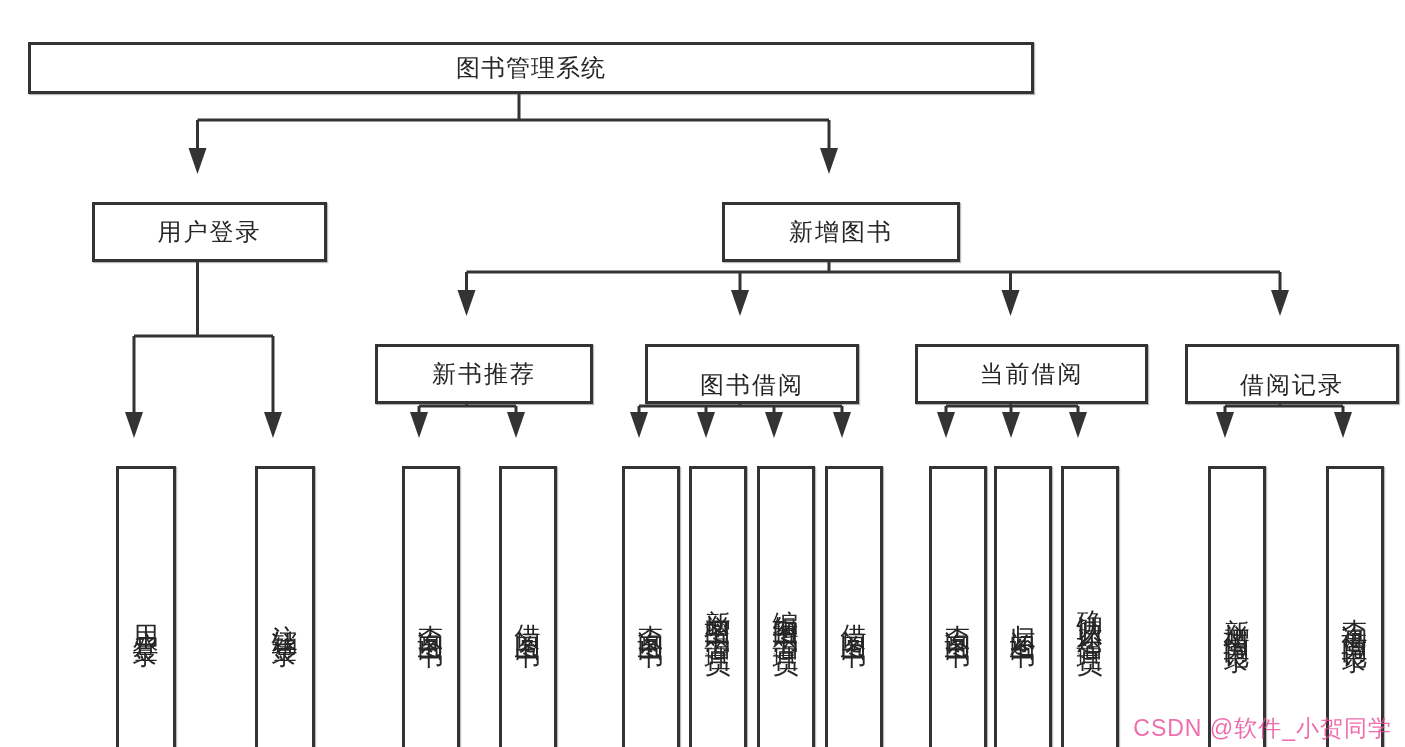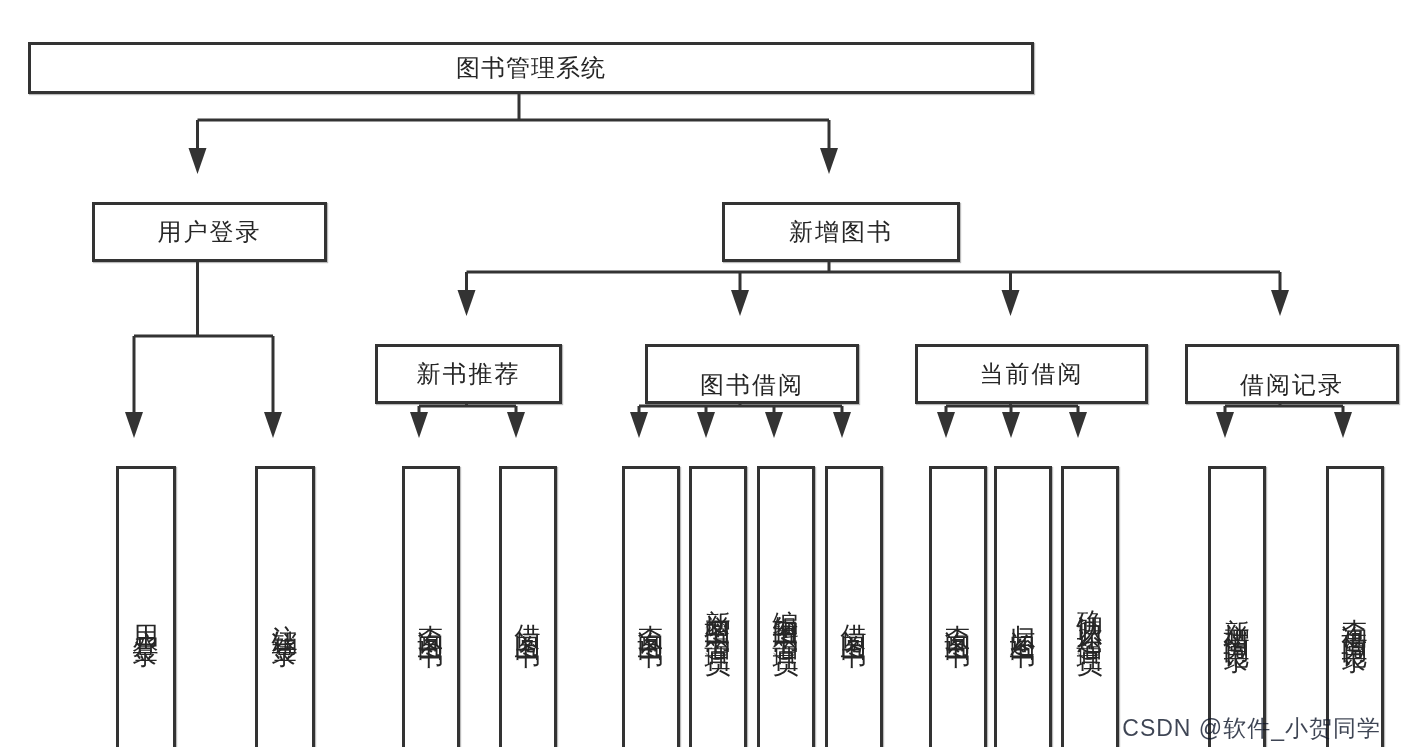--- a/index.html
+++ b/index.html
@@ -29,24 +29,24 @@
   .node.root span{font-size:24px;letter-spacing:1px;}
   .node.vertical span{
     writing-mode:vertical-rl;
     font-size:26px;
     letter-spacing:6px;
     line-height:1;
     white-space:nowrap;
   }
   #watermark{
     position:absolute;
-    right:24px;top:713px;
+    right:13px;top:713px;
     z-index:3;
     font-size:23px;
-    color:#0f172a;
+    color:#ec4899;
     opacity:0.8;
     letter-spacing:1px;
     white-space:nowrap;
   }
 </style>
 </head>
 <body>
 
 <div id="canvas">
   <svg id="edges" width="1405" height="747" viewBox="0 0 1405 747">
@@ -99,21 +99,21 @@
   <div id="nodes">
       <div class="node horizontal root" style="left: 16px; top: 12px; width: 1006px; height: 52px;">
         <span>图书管理系统</span>
       </div>
       <div class="node horizontal" style="left: 80px; top: 172px; width: 235px; height: 60px;">
         <span>用户登录</span>
       </div>
       <div class="node horizontal" style="left: 710px; top: 172px; width: 238px; height: 60px;">
         <span>新增图书</span>
       </div>
-      <div class="node horizontal" style="left: 363px; top: 314px; width: 187px; height: 60px;">
+      <div class="node horizontal" style="left: 363px; top: 314px; width: 218px; height: 60px;">
         <span>新书推荐</span>
       </div>
       <div class="node horizontal" style="left: 633px; top: 314px; width: 214px; height: 60px; align-items: flex-end;">
         <span>图书借阅</span>
       </div>
       <div class="node horizontal" style="left: 903px; top: 314px; width: 233px; height: 60px;">
         <span>当前借阅</span>
       </div>
       <div class="node horizontal" style="left: 1173px; top: 314px; width: 214px; height: 60px; align-items: flex-end;">
         <span>借阅记录</span>

